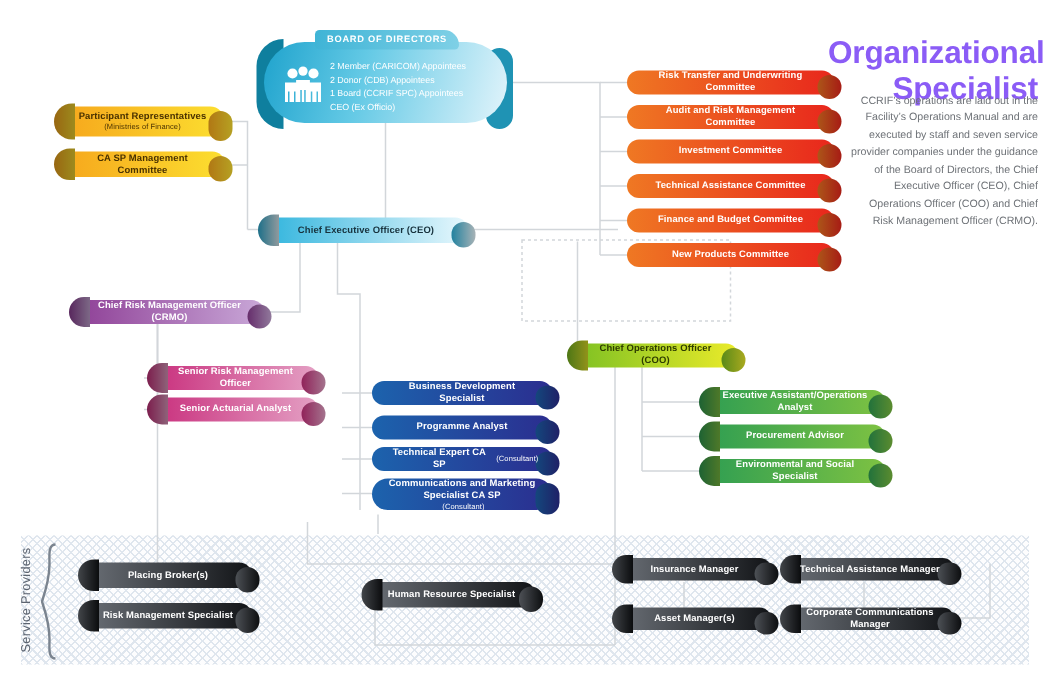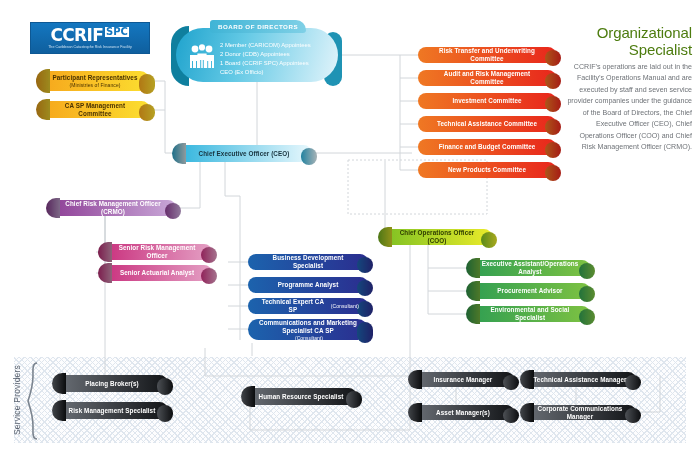--- a/index.html
+++ b/index.html
@@ -138,23 +138,23 @@
   #board-lines {
     position: absolute; left: 44px; top: 13px; right: 6px;
     color: #fff; font-size: 5.9px; line-height: 1.52;
     white-space: nowrap;
   }
 
   
   #org-title {
     position: absolute; right: 8px; top: 24px; width: 140px;
     text-align: right;
-    color: #4d7c0f;
-    font-size: 15px;
-    font-weight: normal;
+    color: #8b5cf6;
+    font-size: 21px;
+    font-weight: bold;
     line-height: 1.14;
     letter-spacing: -.1px;
   }
   #org-body {
     position: absolute; right: 8px; top: 62px; width: 128px;
     text-align: right;
     color: #6e7277;
     font-size: 7.1px;
     line-height: 1.62;
   }
@@ -251,29 +251,20 @@
       <path d="M576 388 V412"></path>
       <path d="M500 376 V380"></path>
       <path d="M640 412 H660 V376"></path>
       <path d="M252 343 V356"></path>
     </g>
     <g fill="none" stroke="#d2d6da" stroke-width="1" stroke-dasharray="2 2">
       <path d="M348 160 H487 V214 H348 Z"></path>
     </g>
   </svg>
 
-  <div id="logo">
-    <div id="logo-frame">
-      <div id="logo-main">
-        <span id="logo-ccrif">CCRIF</span>
-        <span id="logo-spc">SPC</span>
-      </div>
-      <div id="logo-tag">The Caribbean Catastrophe Risk Insurance Facility</div>
-    </div>
-  </div>
 
   <div id="board-wrap">
     <div id="board-body">
       <div id="board-people">
         <svg width="30" height="28" viewBox="0 0 30 28" fill="#ffffff">
           <circle cx="8" cy="6" r="3.4"></circle>
             <circle cx="15" cy="4.4" r="3.1"></circle>
             <circle cx="22" cy="6" r="3.4"></circle>
           <path d="M3 12 h10 v13 h-3 v-7 h-1 v7 H6 v-7 H5 v7 H3 Z"></path>
           <path d="M10.4 10.4 h9.2 v14.6 h-2.8 v-8 h-1 v8 h-1.6 v-8 h-1 v8 h-2.8 Z"></path>

